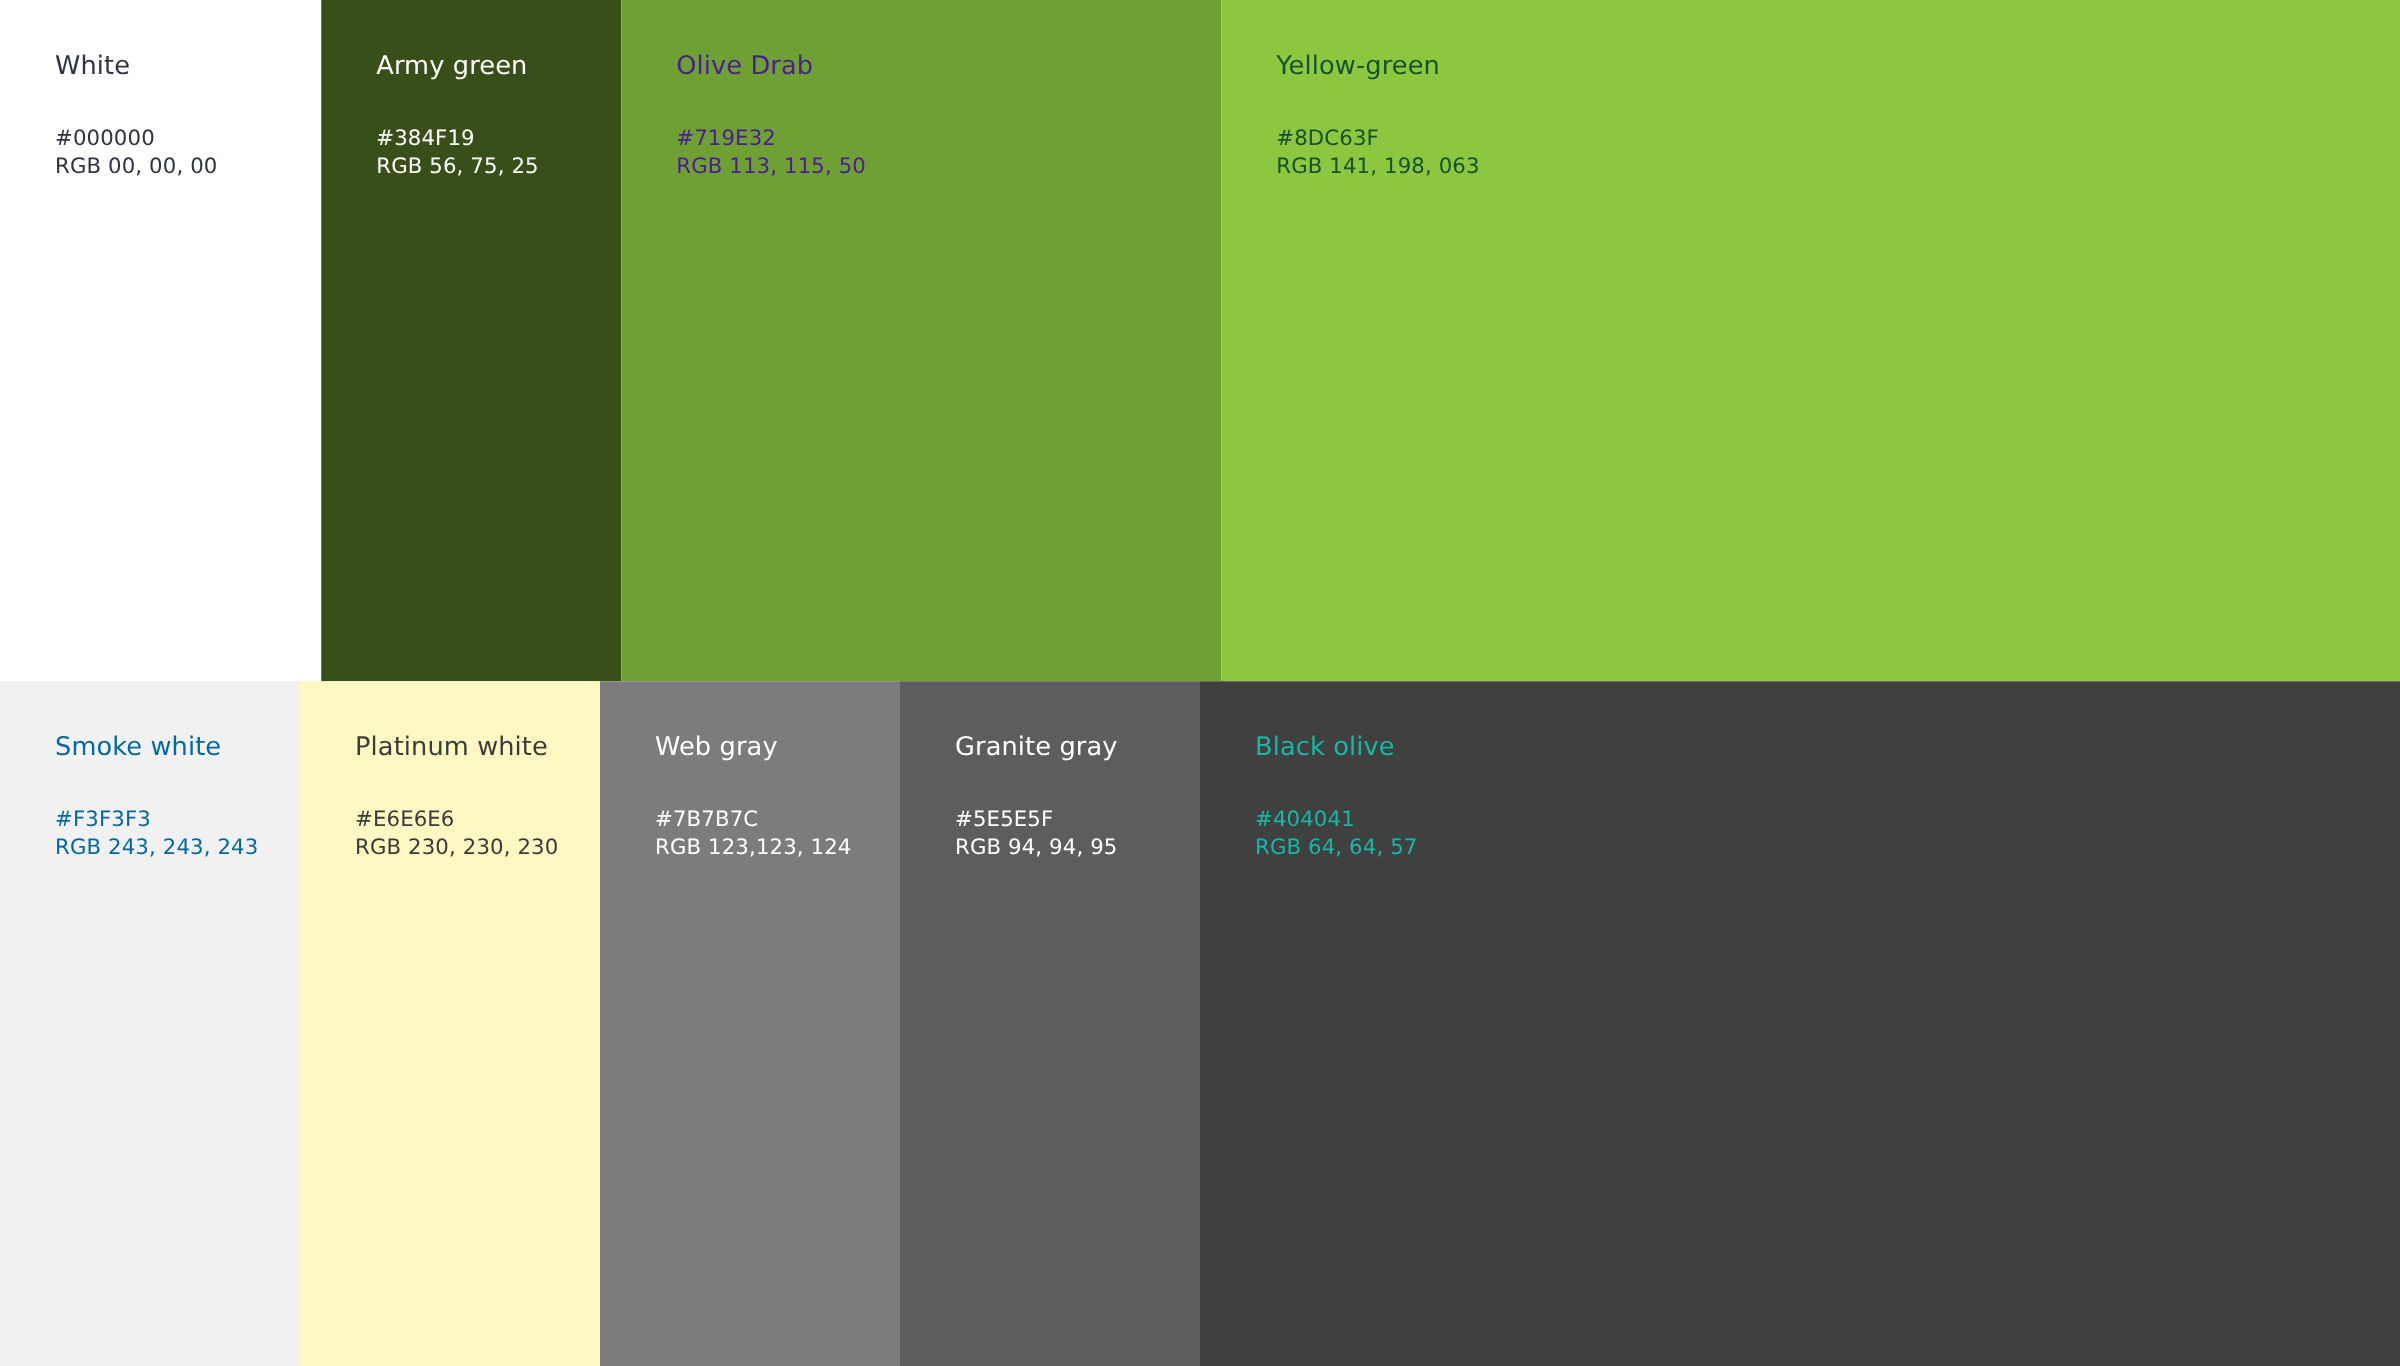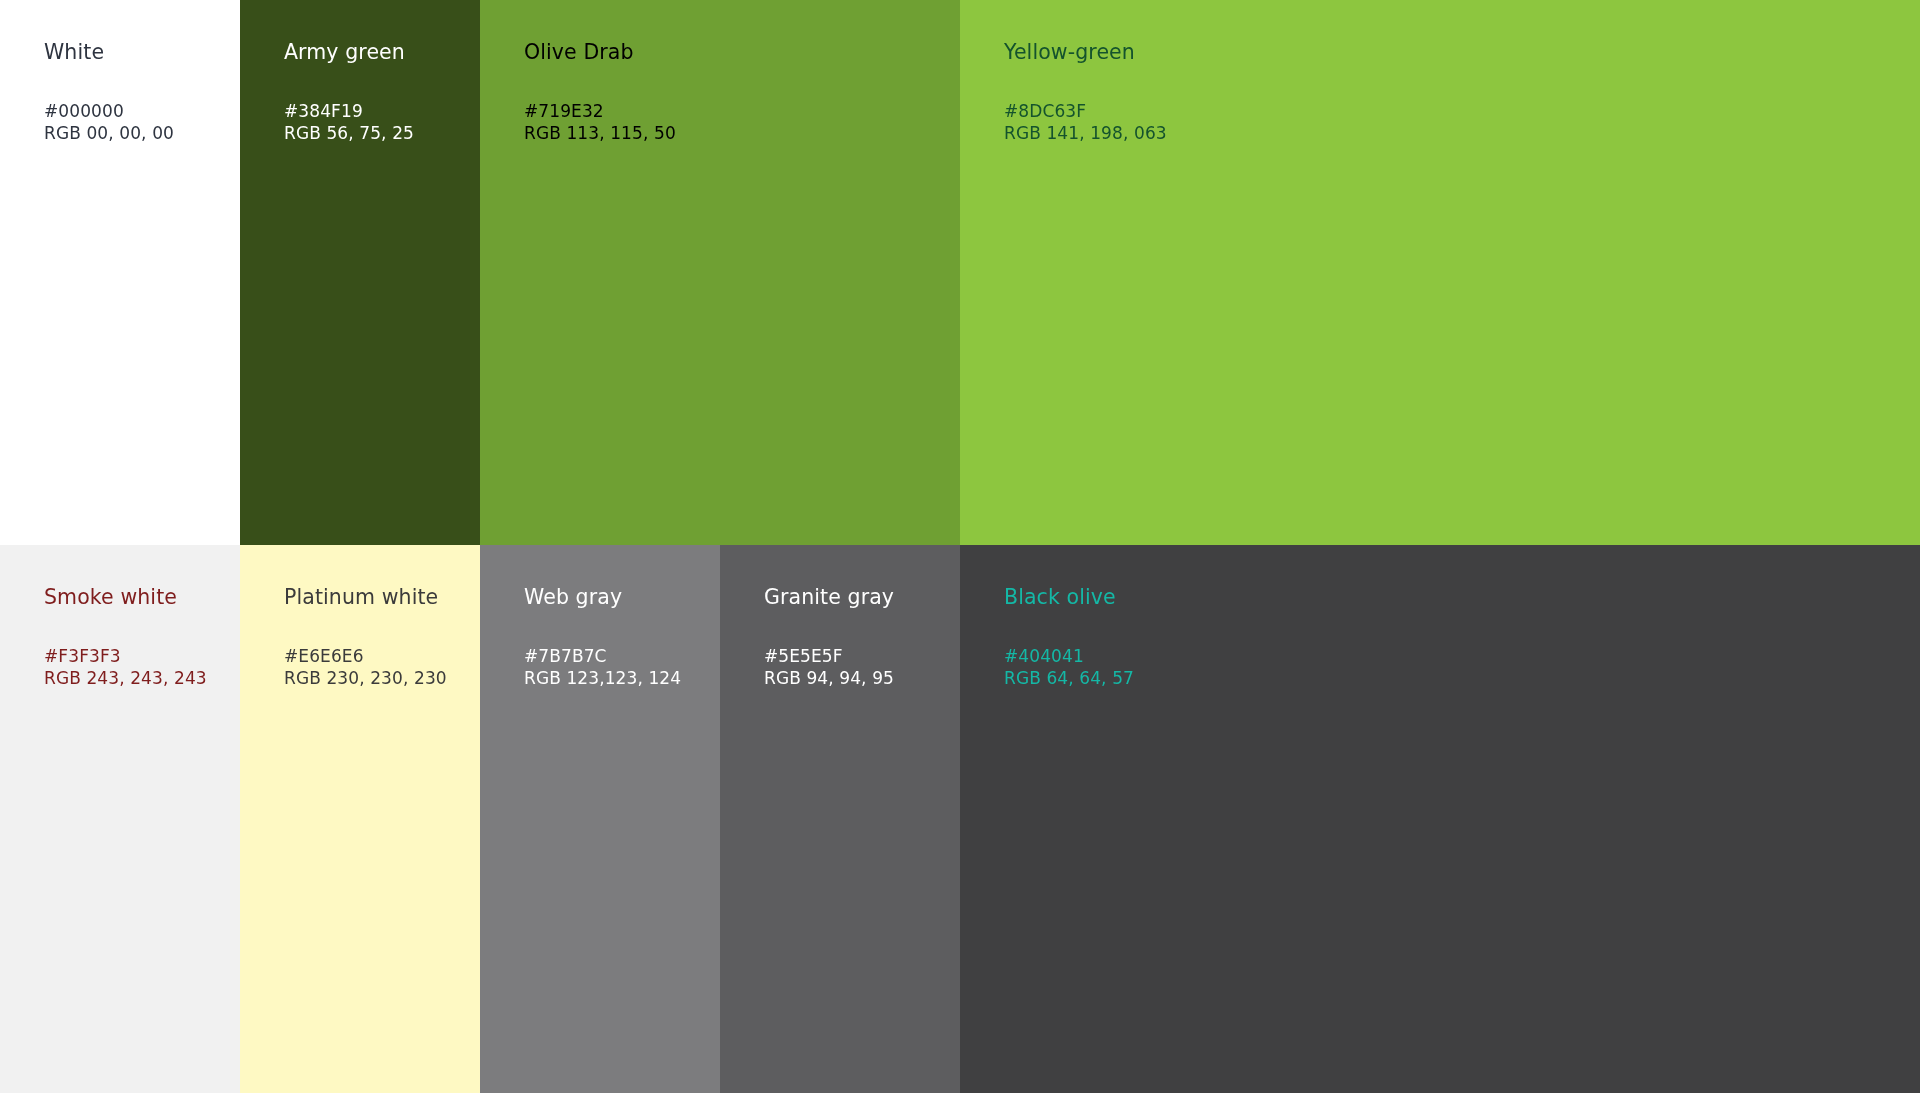--- a/index.html
+++ b/index.html
@@ -71,49 +71,49 @@
   <div class="palette-row palette-row--top">
 
     <div class="swatch w-240" style="background-color: rgb(255, 255, 255); color: rgb(46, 52, 64);">
       <div class="swatch-name">White</div>
       <div class="swatch-values">
         <span class="swatch-hex">#000000</span>
         <span class="swatch-rgb">RGB 00, 00, 00</span>
       </div>
     </div>
 
-    <div class="swatch w-240" style="background-color: rgb(56, 79, 25); color: rgb(255, 255, 255);">
+    <div class="swatch w-240" style="background-color: rgb(56, 79, 25); color: rgb(255, 255, 255); margin-left: 17px;">
       <div class="swatch-name">Army green</div>
       <div class="swatch-values">
         <span class="swatch-hex">#384F19</span>
         <span class="swatch-rgb">RGB 56, 75, 25</span>
       </div>
     </div>
 
-    <div class="swatch w-480" style="background-color: rgb(111, 160, 51); color: #000000;">
+    <div class="swatch w-480" style="background-color: rgb(111, 160, 51); color: #4c1d95;">
       <div class="swatch-name">Olive Drab</div>
       <div class="swatch-values">
         <span class="swatch-hex">#719E32</span>
         <span class="swatch-rgb">RGB 113, 115, 50</span>
       </div>
     </div>
 
     <div class="swatch w-960" style="background-color: rgb(141, 198, 63); color: #14532d;">
       <div class="swatch-name">Yellow-green</div>
       <div class="swatch-values">
         <span class="swatch-hex">#8DC63F</span>
         <span class="swatch-rgb">RGB 141, 198, 063</span>
       </div>
     </div>
 
   </div>
 
   <div class="palette-row palette-row--bottom">
 
-    <div class="swatch w-240" style="background-color: rgb(241, 241, 241); color: #7f1d1d;">
+    <div class="swatch w-240" style="background-color: rgb(241, 241, 241); color: #0369a1;">
       <div class="swatch-name">Smoke white</div>
       <div class="swatch-values">
         <span class="swatch-hex">#F3F3F3</span>
         <span class="swatch-rgb">RGB 243, 243, 243</span>
       </div>
     </div>
 
     <div class="swatch w-240" style="background-color: #fef9c3; color: rgb(59, 59, 59);">
       <div class="swatch-name">Platinum white</div>
       <div class="swatch-values">

